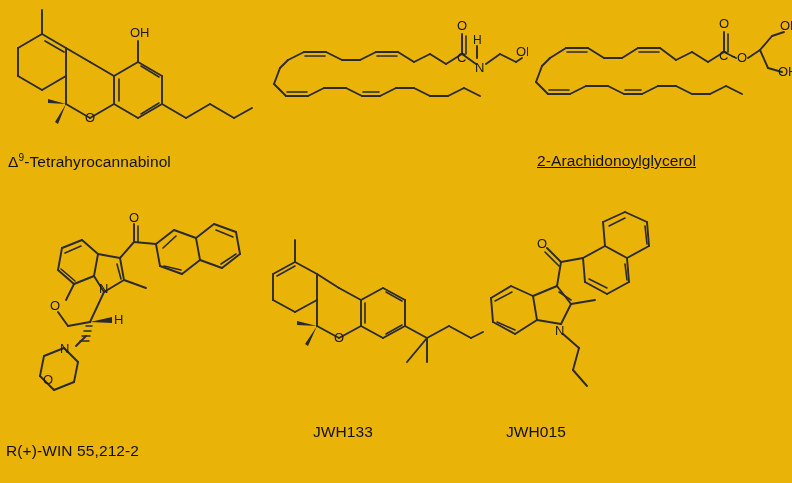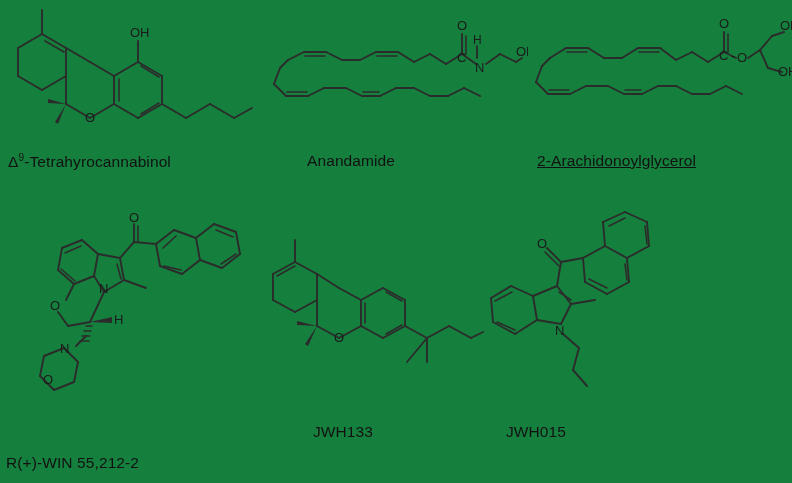--- a/index.html
+++ b/index.html
@@ -1,17 +1,17 @@
 <!DOCTYPE html>
 <html><head>
 <meta charset="utf-8">
 <style>
   html,body{margin:0;padding:0;background:#fff;}
   body{width:792px;height:483px;font-family:"Liberation Sans",sans-serif;color:#1a1a1a;overflow:hidden;}
-  #figure{position:relative;width:792px;height:483px;background:#15803d;}
+  #figure{position:relative;width:792px;height:483px;background:#eab308;}
   .panel{position:absolute;}
   .struct{display:block;}
   .lbl{position:absolute;font-size:15.5px;color:#111;white-space:nowrap;letter-spacing:0.1px;margin-top:12px;}
   .lbl sup{font-size:10px;vertical-align:super;}
   svg text{font-family:"Liberation Sans",sans-serif;fill:#1a1a1a;}
   .at{font-size:13px;}
   .atH{font-size:12px;}
 </style>
 </head>
 <body>
@@ -118,21 +118,20 @@
         <path d="M23,92 L43,92" stroke-width="1.6"></path>
         <path d="M99,92 L115,92" stroke-width="1.6"></path>
       </g>
       <text class="at" x="193" y="30">O</text>
       <text class="at" x="193" y="62">C</text>
       <text class="atH" x="209" y="44">H</text>
       <text class="at" x="211" y="72">N</text>
       <text class="at" x="252" y="56">OH</text>
     </svg>
   </div>
-  <div class="lbl" style="left:307px;top:140px;">Anandamide</div>
 
   <div class="panel" style="left:528px;top:0px;width:264px;height:130px;">
     <svg class="struct" width="264" height="130" viewBox="0 0 264 130">
       <g fill="none" stroke="#2b2b2b" stroke-width="1.9" stroke-linecap="round" stroke-linejoin="round">
 
         <path d="M22,58 L38,48"></path>
         <path d="M38,48 L60,48"></path>
         <path d="M60,48 L76,58"></path>
         <path d="M76,58 L94,58"></path>
         <path d="M94,58 L110,48"></path>
@@ -254,21 +253,21 @@
         <path d="M80,141 L89,141"></path>
       </g>
       <text class="at" x="129" y="22">O</text>
       <text class="at" x="50" y="110">O</text>
       <text class="at" x="99" y="93">N</text>
       <text class="at" x="114" y="124">H</text>
       <text class="at" x="60" y="153">N</text>
       <text class="at" x="43" y="184">O</text>
     </svg>
   </div>
-  <div class="lbl" style="left:6px;top:442px;">R(+)-WIN 55,212-2</div>
+  <div class="lbl" style="left:6px;top:430px;">R(+)-WIN 55,212-2</div>
 
   <div class="panel" style="left:255px;top:220px;width:230px;height:190px;">
     <svg class="struct" width="230" height="190" viewBox="0 0 230 190">
       <g fill="none" stroke="#2b2b2b" stroke-width="1.9" stroke-linecap="round" stroke-linejoin="round">
 
         <path d="M18,54 L18,80"></path>
         <path d="M18,54 L40,42"></path>
         <path d="M40,42 L62,54"></path>
         <path d="M62,54 L62,80"></path>
         <path d="M62,80 L40,92"></path>

